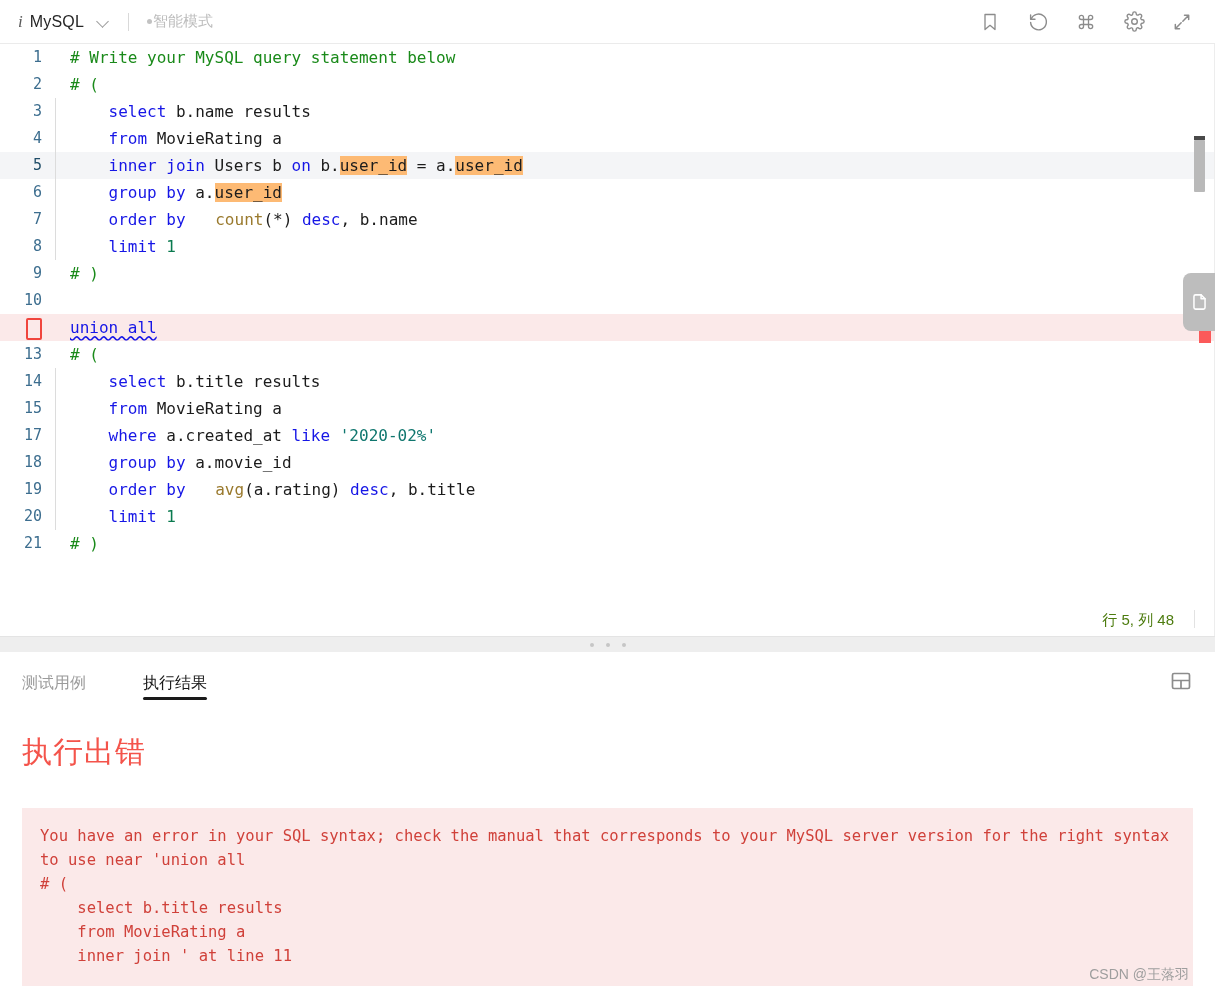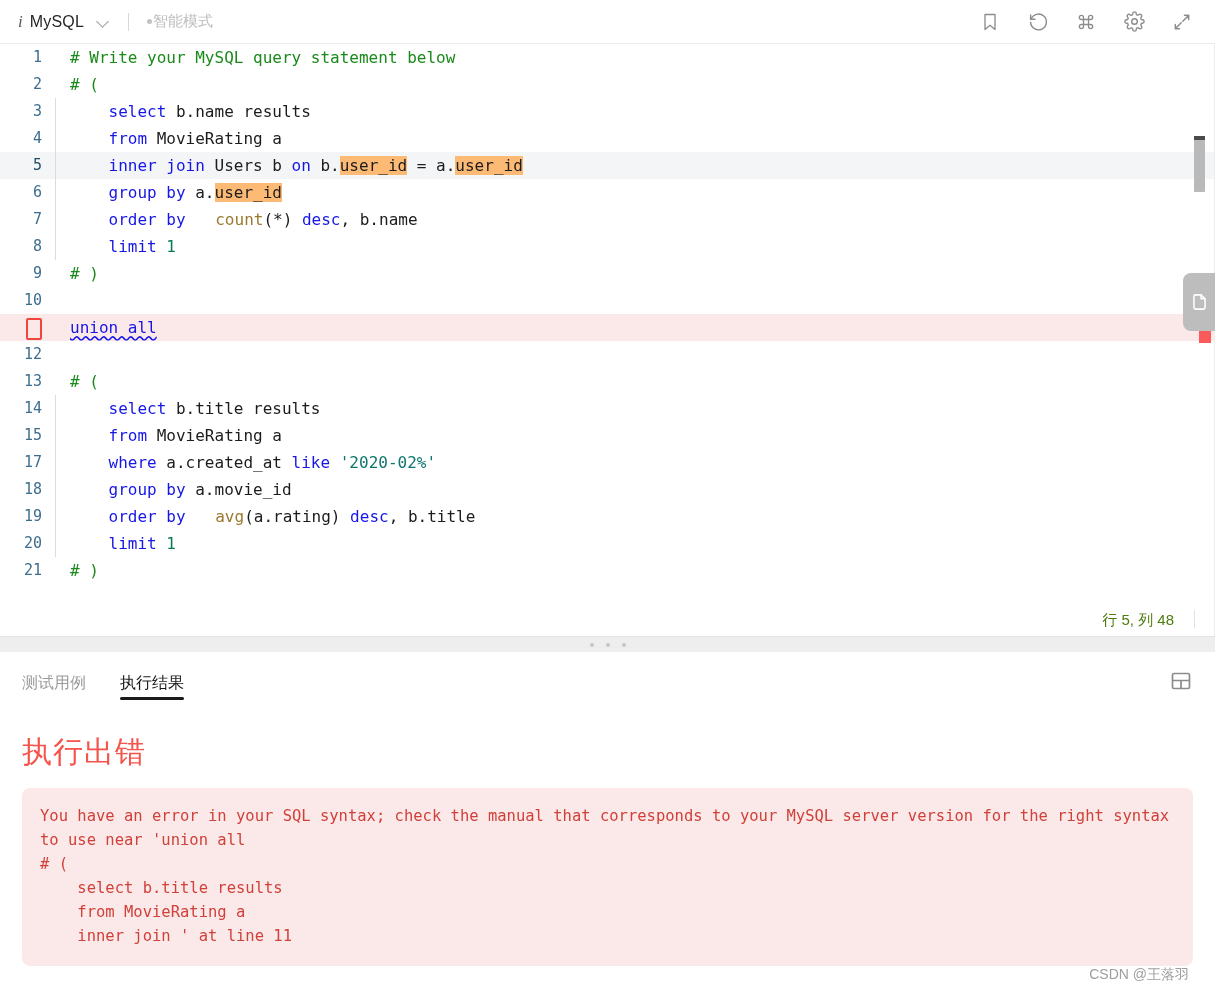--- a/index.html
+++ b/index.html
@@ -114,39 +114,39 @@
   .splitter {
     height: 16px; background:#eeeeee;
     display:flex; align-items:center; justify-content:center; gap:12px;
     cursor: row-resize;
     border-top:1px solid #e4e4e4;
   }
   .sdot { width:4px;height:4px;border-radius:50%;background:#c6c6c6; }
 
   
   .results { background:#fff; height: 354px; position:relative; }
-  .tabs { height: 58px; display:flex; align-items:center; padding:0 22px; position:relative; }
+  .tabs { height: 58px; display:flex; align-items:center; padding:0 22px; position:relative;gap:23px; }
   .tab {
     font-size:16px; color:#9b9b9b; margin-right:34px;
     height:58px; line-height:62px; position:relative; cursor:pointer;
   }
   .tab.active { color:#1a1a1a; }
   .tab.active::after {
     content:""; position:absolute; left:0; right:0; bottom:10px; height:3px; background:#1a1a1a; border-radius:2px;
   }
   .layout-icon { margin-left:auto; width:24px;height:24px;color:#8c8c8c;cursor:pointer; }
 
   .err-title {
     padding: 22px 22px 0 22px;
     font-size: 30px; color:#f4544b; font-weight:500;
     letter-spacing:1px;
   }
   .err-box {
-    margin: 15px 22px 0 22px;
-    background:#fbe9e9; border-radius:8px;
+    margin: 35px 22px 0 22px;
+    background:#fbe9e9; border-radius:0;
     padding: 16px 18px 18px 18px;
     color:#d0413a;
     font-family:"DejaVu Sans Mono", monospace;
     font-size:15.5px; line-height:24px;
     white-space: pre-wrap;
     word-break: break-all;
     min-height: 178px;
   }
   .watermark {
     position:absolute; right:26px; bottom:22px;
@@ -209,21 +209,20 @@
         <div class="row"><div class="gutter">2</div><div class="code"><span class="cmt"># (</span></div></div>
         <div class="row"><div class="gutter">3</div><div class="guide"></div><div class="code"><span>    </span><span class="kw">select</span><span> b.name results</span></div></div>
         <div class="row"><div class="gutter">4</div><div class="guide"></div><div class="code"><span>    </span><span class="kw">from</span><span> MovieRating a</span></div></div>
         <div class="row cur"><div class="gutter">5</div><div class="guide"></div><div class="code"><span>    </span><span class="kw">inner join</span><span> Users b </span><span class="kw">on</span><span> b.</span><span class="sel">user_id</span><span> = a.</span><span class="sel">user_id</span></div></div>
         <div class="row"><div class="gutter">6</div><div class="guide"></div><div class="code"><span>    </span><span class="kw">group by</span><span> a.</span><span class="sel">user_id</span></div></div>
         <div class="row"><div class="gutter">7</div><div class="guide"></div><div class="code"><span>    </span><span class="kw">order by</span><span> </span><span class="fn">count</span><span>(*) </span><span class="kw">desc</span><span>, b.name</span></div></div>
         <div class="row"><div class="gutter">8</div><div class="guide"></div><div class="code"><span>    </span><span class="kw">limit</span><span> </span><span class="num">1</span></div></div>
         <div class="row"><div class="gutter">9</div><div class="code"><span class="cmt"># )</span></div></div>
         <div class="row"><div class="gutter">10</div><div class="code"><span></span></div></div>
         <div class="row err"><div class="gutter"><span class="errbox"></span></div><div class="code"><span class="kw squig u-line">union all</span></div></div>
-        <div class="row"><div class="gutter">12</div><div class="code"><span></span></div></div>
         <div class="row"><div class="gutter">13</div><div class="code"><span class="cmt"># (</span></div></div>
         <div class="row"><div class="gutter">14</div><div class="guide"></div><div class="code"><span>    </span><span class="kw">select</span><span> b.title results</span></div></div>
         <div class="row"><div class="gutter">15</div><div class="guide"></div><div class="code"><span>    </span><span class="kw">from</span><span> MovieRating a</span></div></div>
         <div class="row"><div class="gutter">17</div><div class="guide"></div><div class="code"><span>    </span><span class="kw">where</span><span> a.created_at </span><span class="kw">like</span><span> </span><span class="str">'2020-02%'</span></div></div>
         <div class="row"><div class="gutter">18</div><div class="guide"></div><div class="code"><span>    </span><span class="kw">group by</span><span> a.movie_id</span></div></div>
         <div class="row"><div class="gutter">19</div><div class="guide"></div><div class="code"><span>    </span><span class="kw">order by</span><span> </span><span class="fn">avg</span><span>(a.rating) </span><span class="kw">desc</span><span>, b.title</span></div></div>
         <div class="row"><div class="gutter">20</div><div class="guide"></div><div class="code"><span>    </span><span class="kw">limit</span><span> </span><span class="num">1</span></div></div>
         <div class="row"><div class="gutter">21</div><div class="code"><span class="cmt"># )</span></div></div>
       </div>
 

